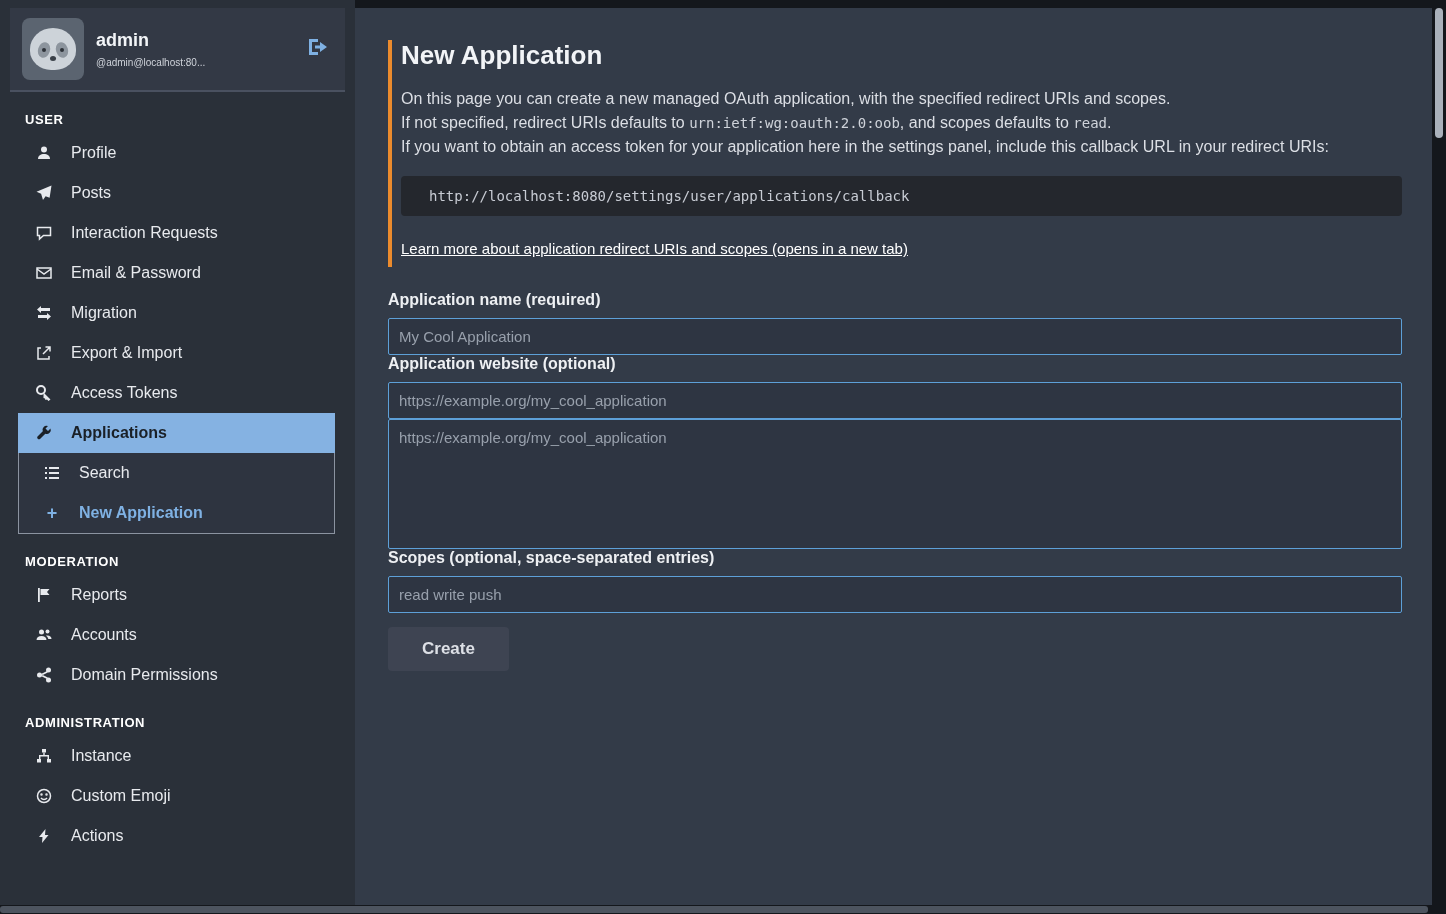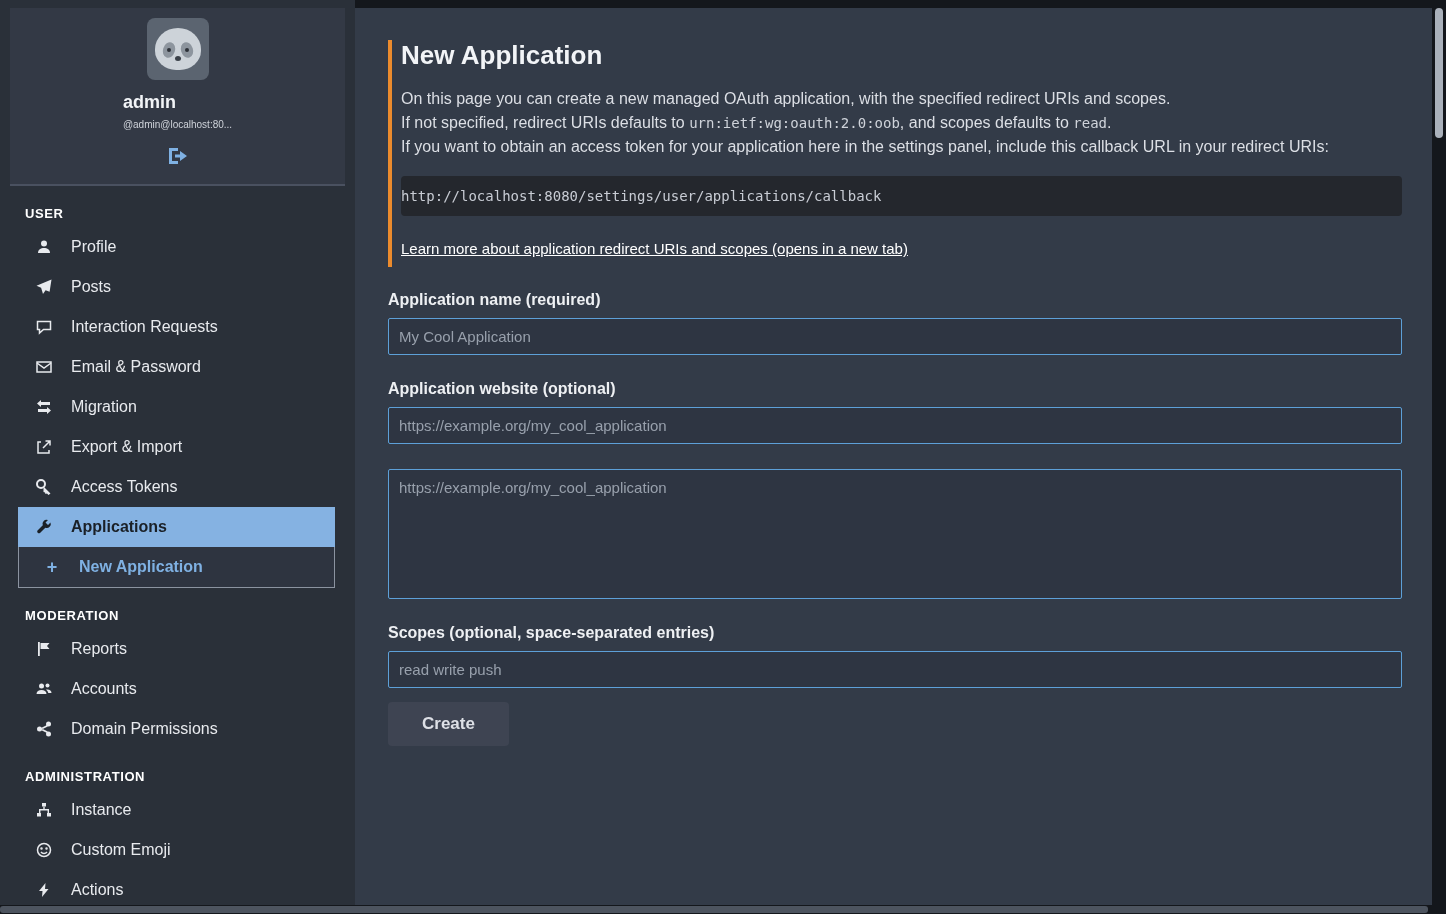--- a/index.html
+++ b/index.html
@@ -18,21 +18,21 @@
     position:absolute; left:0; top:0;
     width:355px; height:905px;
     background:#2a3039;
     overflow:hidden;
   }
   .user-card {
     margin:8px 10px 0 10px;
     background:#333945;
     border-bottom:2px solid #4a5160;
     padding:10px 12px;
-    display:flex; align-items:center; gap:12px;flex-direction:column;
+    display:flex; align-items:center; gap:12px;
   }
   .avatar {
     width:62px; height:62px; border-radius:8px;
     background:#5b6470;
     position:relative; flex:0 0 auto; overflow:hidden;
   }
   .avatar .face {
     position:absolute; left:8px; top:10px; width:46px; height:42px;
     background:#cdd3d9; border-radius:50% 50% 46% 46%;
   }
@@ -97,31 +97,31 @@
     padding-left:9px;
   }
   .page-title {
     margin:0 0 16px 0;
     font-size:26px; font-weight:bold; color:#f2f4f7;
   }
   .desc { font-size:16px; color:#dcdfe5; line-height:24px; margin:0; }
   .mono { font-family:"DejaVu Sans Mono", monospace; font-size:14px; color:#cfd3da; }
   .code-block {
     background:#24272d; border-radius:4px;
-    padding:12px 0; margin:17px 0 22px 0;
+    padding:12px 28px; margin:17px 0 22px 0;
     font-family:"DejaVu Sans Mono", monospace;
     font-size:14px; color:#c8ccd4;
   }
   .learn-link {
     color:#ffffff; font-size:15px; text-decoration:underline;
     display:inline-block; margin:2px 0 10px 0; cursor:pointer;
   }
 
   .form { margin-top:24px; }
-  .field { margin-bottom:25px; }
+  .field { }
   .field-label {
     display:block; font-size:16px; font-weight:bold; color:#eef0f3;
     margin-bottom:9px;
   }
   .text-input, .text-area {
     width:1014px;
     background:#2e3542;
     border:1px solid #5da0d8;
     border-radius:2px;
     color:#e3e6eb;
@@ -259,20 +259,33 @@
   <div class="app-group">
     <div class="nav-item selected">
       <span class="ico">
         <svg width="16" height="16" viewBox="0 0 16 16" fill="currentColor">
             <path d="M14.5 3.5a4 4 0 01-5.2 5.2L4 14a1.8 1.8 0 01-2.5-2.5l5.3-5.3a4 4 0 015.2-5.2L9.5 3.5 12 6z"></path>
           </svg>
       </span>
       <span>Applications</span>
     </div>
     <div class="submenu">
+      <div class="nav-item">
+        <span class="ico">
+          <svg width="16" height="16" viewBox="0 0 16 16" fill="currentColor">
+              <rect x="1" y="2" width="2" height="2"></rect>
+              <rect x="5" y="2" width="10" height="2"></rect>
+              <rect x="1" y="7" width="2" height="2"></rect>
+              <rect x="5" y="7" width="10" height="2"></rect>
+              <rect x="1" y="12" width="2" height="2"></rect>
+              <rect x="5" y="12" width="10" height="2"></rect>
+            </svg>
+        </span>
+        <span>Search</span>
+      </div>
       <div class="nav-item new-app">
         <span class="ico">+</span>
         <span>New Application</span>
       </div>
     </div>
   </div>
 
   <div class="section-title">MODERATION</div>
 
   <div class="nav-item">

